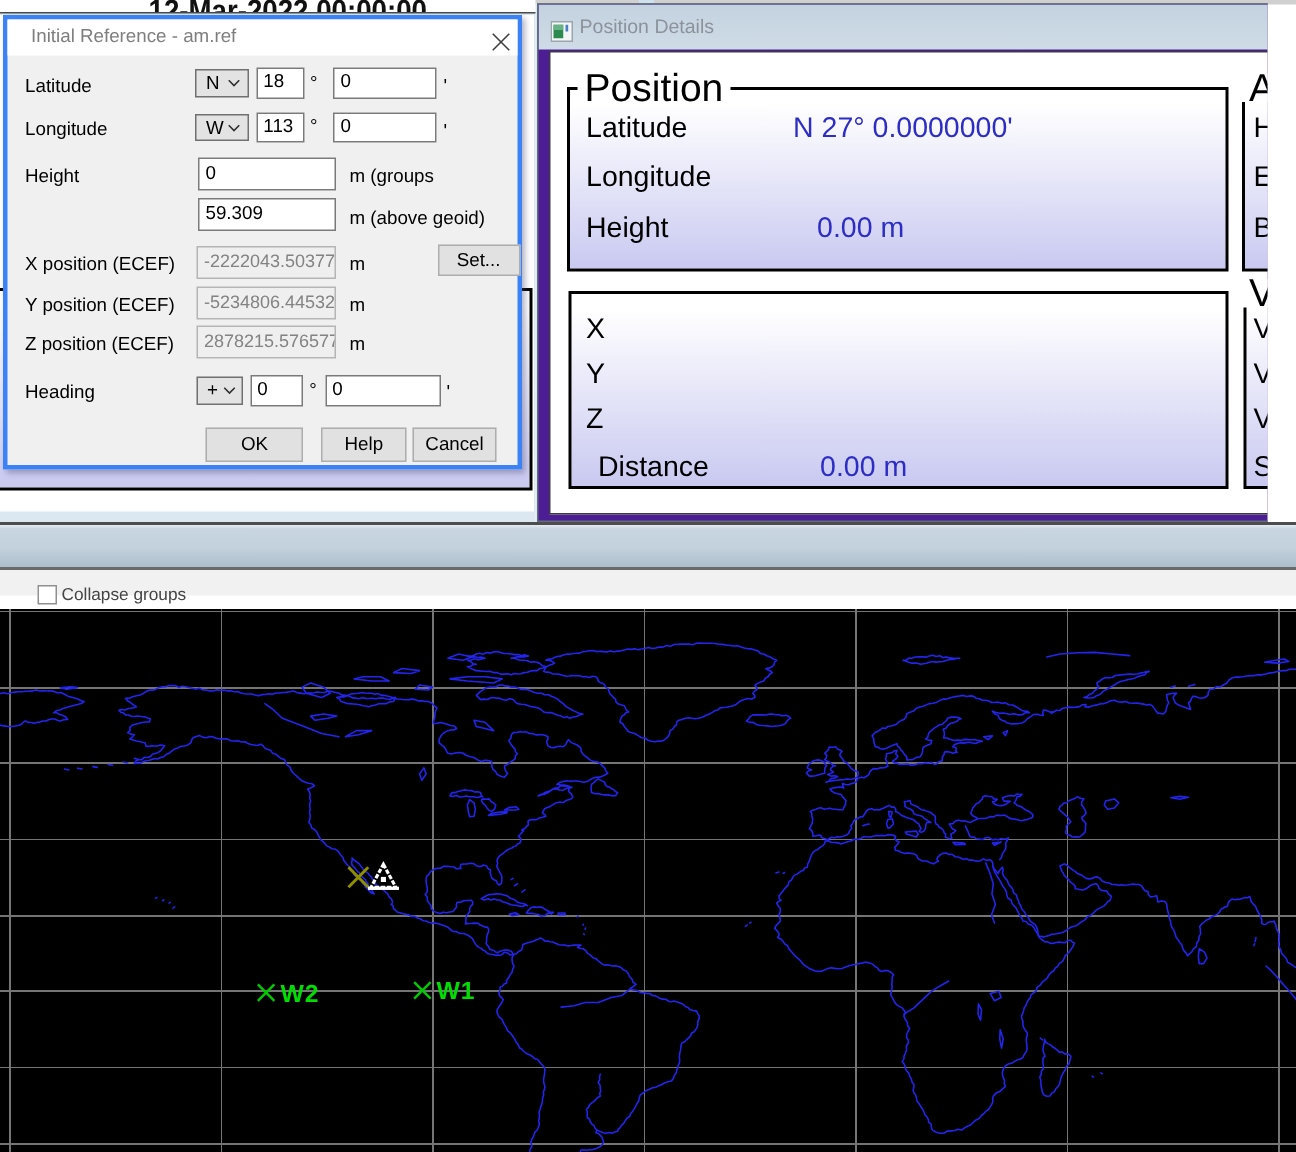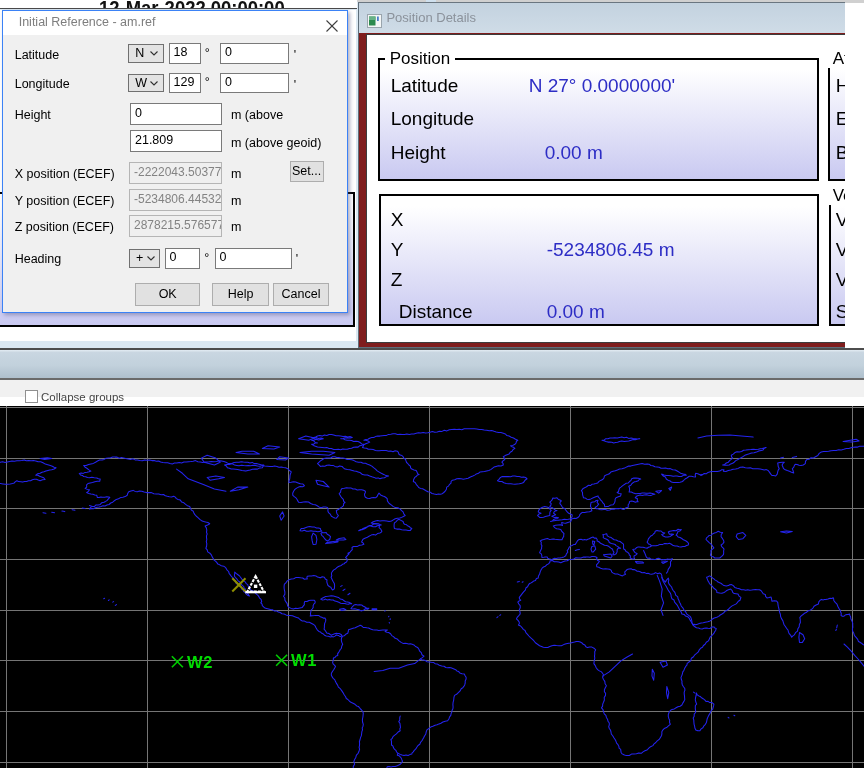--- a/index.html
+++ b/index.html
@@ -1,17 +1,17 @@
 <!DOCTYPE html>
 <html><head><meta charset="utf-8"><style>
 *{margin:0;padding:0;box-sizing:border-box}
 html,body{width:864px;height:768px;overflow:hidden;background:#fff;font-family:"Liberation Sans",sans-serif;position:relative}
 .abs{position:absolute}
 .gb{position:absolute;border:2.4px solid #000;background:linear-gradient(#ffffff 8%,#c9c9f1)}
-.gl{position:absolute;background:#fff;padding:0 5px;font-size:17px;color:#000;line-height:19px;white-space:nowrap}
+.gl{position:absolute;background:#fff;padding:0 5px;font-size:26px;color:#000;line-height:19px;white-space:nowrap}
 .row{position:absolute;font-size:19px;color:#000;line-height:24px;white-space:nowrap}
 .val{position:absolute;font-size:19px;color:#2d2dc5;line-height:24px;white-space:nowrap}
 .dlb{position:absolute;font-size:12.5px;color:#000;line-height:16px;white-space:nowrap}
 .inp{position:absolute;background:#fff;border:1px solid #7a7a7a;font-size:12.5px;color:#000;padding-left:4px;line-height:17px}
 .inpg{position:absolute;background:#efefef;border:1px solid #b5b5b5;font-size:12px;color:#838383;padding-left:4px;line-height:19px;overflow:hidden}
 .cmb{position:absolute;background:#e3e3e3;border:1px solid #707070;font-size:12.5px;color:#000;padding-left:6px;line-height:16px}
 .btn{position:absolute;background:#e1e1e1;border:1px solid #adadad;font-size:12.5px;color:#000;text-align:center}
 </style></head>
 <body>
 
@@ -22,21 +22,21 @@
 <div class="abs" style="left:426px;top:0;width:10px;height:3px;background:#cfe0ee"></div>
 
 <div class="abs" style="left:356.5px;top:2px;width:2px;height:345.7px;background:#dce9f3"></div>
 
 <div class="abs" style="left:0;top:8px;width:357px;height:341.7px;background:#dbe8f2;border-top:1.4px solid #4a4a4a;overflow:hidden">
   <div class="abs" style="left:0;top:1px;width:356px;height:331px;background:#fff"></div>
   <div class="gb" style="left:4px;top:49px;width:336px;height:135px"></div>
   <div class="gb" style="left:-3px;top:182.5px;width:357.5px;height:135px"></div>
 </div>
 
-<div class="abs" style="left:358.4px;top:2px;width:487px;height:345.7px;background:#7f1d1d;border:1px solid #5f6e7a;border-top:1.6px solid #6a7680;border-right:none;overflow:hidden">
+<div class="abs" style="left:358.4px;top:2px;width:487px;height:345.7px;background:#4c1d95;border:1px solid #5f6e7a;border-top:1.6px solid #6a7680;border-right:none;overflow:hidden">
 
   <div class="abs" style="left:0;top:0;width:506px;height:30px;background:linear-gradient(#c3d2df,#cfdce7)"></div>
 
   <svg class="abs" style="left:8px;top:10.5px" width="15" height="14" viewBox="0 0 15 14">
     <rect x="0.5" y="0.5" width="14" height="13" fill="#f4f6f6" stroke="#9aa5ad"></rect>
     <rect x="2" y="2.5" width="6.5" height="9" fill="#2c8a4e"></rect>
     <rect x="2" y="2.5" width="6.5" height="3.5" fill="#67b287"></rect>
     <rect x="10" y="2.5" width="1.8" height="4.5" fill="#4a7dc8"></rect>
   </svg>
   <div class="abs" style="left:27px;top:6.5px;font-size:13px;color:#8b929b">Position Details</div>
@@ -47,40 +47,39 @@
     <div class="gl" style="left:18px;top:14.5px">Position</div>
     <div class="row" style="left:24px;top:39.3px">Latitude</div>
       <div class="val" style="left:162px;top:39.3px">N 27° 0.0000000'</div>
     <div class="row" style="left:24px;top:72.8px">Longitude</div>
     <div class="row" style="left:24px;top:106.3px">Height</div>
       <div class="val" style="left:178px;top:106.3px">0.00 m</div>
 
     <div class="gb" style="left:12px;top:159.7px;width:440px;height:132px"></div>
     <div class="row" style="left:24px;top:173.8px">X</div>
     <div class="row" style="left:24px;top:203.3px">Y</div>
-      <div class="val" style="left:180px;top:203.3px">-5234806.45 m</div>
     <div class="row" style="left:24px;top:233.8px">Z</div>
     <div class="row" style="left:32px;top:265.3px">Distance</div>
       <div class="val" style="left:180px;top:265.3px">0.00 m</div>
 
     <div class="gb" style="left:461.5px;top:23.2px;width:180px;height:123px"></div>
     <div class="gl" style="left:461px;top:14.5px">Attitude</div>
     <div class="row" style="left:469px;top:39.3px">Heading</div>
     <div class="row" style="left:469px;top:72.8px">Elevation</div>
     <div class="row" style="left:469px;top:106.3px">Bank</div>
     <div class="gb" style="left:462.5px;top:159.7px;width:179px;height:132px"></div>
     <div class="gl" style="left:461px;top:151px">Velocity</div>
     <div class="row" style="left:469px;top:173.8px">Vx</div>
     <div class="row" style="left:469px;top:203.3px">Vy</div>
     <div class="row" style="left:469px;top:233.8px">Vz</div>
     <div class="row" style="left:469px;top:265.3px">Speed</div>
   </div>
 </div>
 
-<div class="abs" style="left:1.7px;top:9.5px;width:346.6px;height:303px;background:#f0f0f0;border:1px solid #3b82f6;box-shadow:2px 2px 4px rgba(80,80,120,0.45)">
+<div class="abs" style="left:1.7px;top:9.5px;width:346.6px;height:303px;background:#f0f0f0;border:3px solid #3b82f6;box-shadow:2px 2px 4px rgba(80,80,120,0.45)">
   <div class="abs" style="left:0;top:0;width:100%;height:24.2px;background:#fff"></div>
   <div class="abs" style="left:16px;top:4.8px;font-size:12.5px;color:#7e7e7e">Initial Reference - am.ref</div>
   <svg class="abs" style="left:323px;top:9px" width="12" height="12" viewBox="0 0 12 12">
       <g stroke="#3f3f3f" stroke-width="1.1">
         <line x1="0.5" y1="0.5" x2="11.5" y2="11.5"></line>
         <line x1="11.5" y1="0.5" x2="0.5" y2="11.5"></line>
       </g>
     </svg>
 
   <div class="dlb" style="left:12px;top:36.5px">Latitude</div>
@@ -89,35 +88,35 @@
       </svg></div>
   <div class="inp" style="left:165.9px;top:32.5px;width:32px;height:20.5px">18</div>
   <div class="dlb" style="left:202px;top:34px">°</div>
   <div class="inp" style="left:217.3px;top:32.5px;width:69.4px;height:20.5px">0</div>
   <div class="dlb" style="left:291px;top:36.5px">'</div>
 
   <div class="dlb" style="left:12px;top:65.7px">Longitude</div>
   <div class="cmb" style="left:125.6px;top:63px;width:36px;height:18.5px">W<svg class="abs" style="right:5px;top:6px" width="8" height="5" viewBox="0 0 8 5">
         <path d="M0.5 0.5 L4 4 L7.5 0.5" fill="none" stroke="#303030" stroke-width="1.1"></path>
       </svg></div>
-  <div class="inp" style="left:165.9px;top:62px;width:32px;height:20.5px">129</div>
+  <div class="inp" style="left:165.9px;top:62px;width:32px;height:20.5px">113</div>
   <div class="dlb" style="left:202px;top:63.5px">°</div>
   <div class="inp" style="left:217.3px;top:62px;width:69.4px;height:20.5px">0</div>
   <div class="dlb" style="left:291px;top:66px">'</div>
 
   <div class="dlb" style="left:12px;top:96px">Height</div>
   <div class="inp" style="left:127.3px;top:92px;width:92px;height:22px;line-height:19px">0</div>
-  <div class="dlb" style="left:228.3px;top:96px">m (above</div>
-  <div class="inp" style="left:127.3px;top:119.5px;width:92px;height:22px;line-height:19px">21.809</div>
+  <div class="dlb" style="left:228.3px;top:96px">m (groups</div>
+  <div class="inp" style="left:127.3px;top:119.5px;width:92px;height:22px;line-height:19px">59.309</div>
   <div class="dlb" style="left:228.3px;top:124.5px">m (above geoid)</div>
 
   <div class="dlb" style="left:12px;top:155.5px">X position (ECEF)</div>
   <div class="inpg" style="left:126.3px;top:151.5px;width:93px;height:22px">-2222043.503773</div>
   <div class="dlb" style="left:228.3px;top:155.5px">m</div>
-  <div class="btn" style="left:286.9px;top:150.5px;width:34px;height:21px;line-height:19px">Set...</div>
+  <div class="btn" style="left:286.9px;top:150.5px;width:55px;height:21px;line-height:19px">Set...</div>
   <div class="dlb" style="left:12px;top:182px">Y position (ECEF)</div>
   <div class="inpg" style="left:126.3px;top:178px;width:93px;height:22px">-5234806.445327</div>
   <div class="dlb" style="left:228.3px;top:182px">m</div>
   <div class="dlb" style="left:12px;top:208.5px">Z position (ECEF)</div>
   <div class="inpg" style="left:126.3px;top:204.5px;width:93px;height:22px">2878215.5765774</div>
   <div class="dlb" style="left:228.3px;top:208.5px">m</div>
 
   <div class="dlb" style="left:12px;top:240.5px">Heading</div>
   <div class="cmb" style="left:126.3px;top:238px;width:31px;height:19px">+<svg class="abs" style="right:4px;top:6px" width="8" height="5" viewBox="0 0 8 5">
         <path d="M0.5 0.5 L4 4 L7.5 0.5" fill="none" stroke="#303030" stroke-width="1.1"></path>

